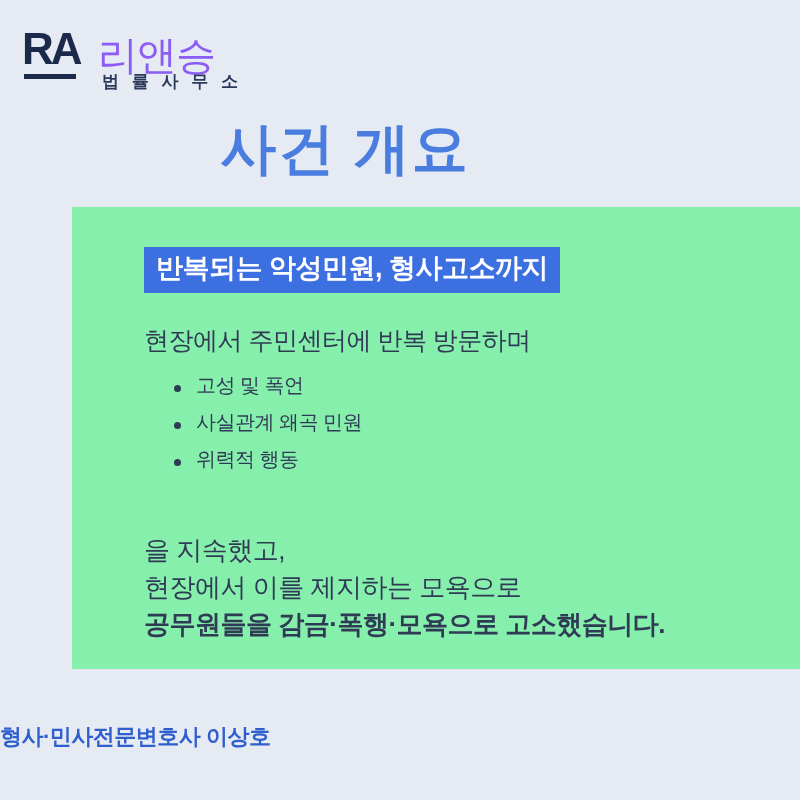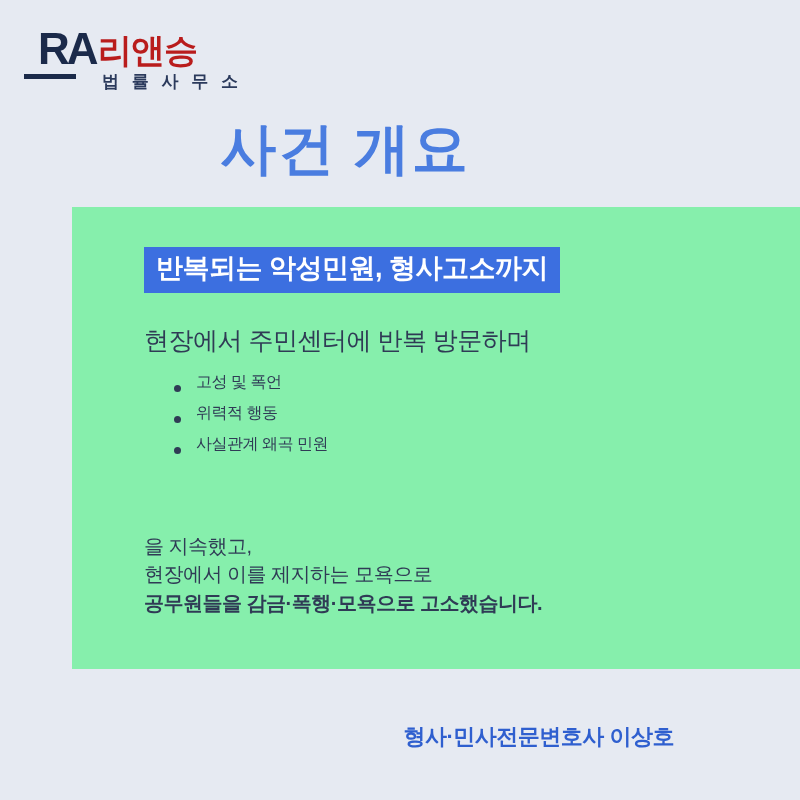--- a/index.html
+++ b/index.html
@@ -22,37 +22,36 @@
     height: 66px;
   }
   .logo-mark {
     position: absolute;
     left: 0; top: 2px;
     font-size: 44px;
     font-weight: 700;
     letter-spacing: -3px;
     color: #1b2a4a;
     font-family: "Liberation Sans", sans-serif;
-    margin-left: 16px;
   }
   .logo-bar {
     position: absolute;
     left: 2px;
     top: 52px;
     width: 52px;
     height: 5px;
     background: #1b2a4a;
   }
   .logo-name {
     position: absolute;
     left: 76px;
     top: 6px;
-    font-size: 34px;
-    font-weight: 700;
-    color: #b91c1c;
+    font-size: 40px;
+    font-weight: 400;
+    color: #8b5cf6;
     letter-spacing: -1px;
   }
   .logo-sub {
     position: absolute;
     left: 80px;
     top: 48px;
     font-size: 17px;
     letter-spacing: 4px;
     color: #2b3a5c;
     font-weight: 600;
@@ -107,58 +106,58 @@
   }
 
   .bullets {
     position: absolute;
     left: 96px;
     top: 165px;
     list-style: none;
   }
   .bullets li {
     position: relative;
-    font-size: 16px;
+    font-size: 20px;
     color: #2f3b55;
     padding-left: 28px;
     margin-bottom: 10px;
     letter-spacing: -0.5px;
   }
   .bullets li::before {
     content: "";
     position: absolute;
     left: 6px;
     top: 13px;
     width: 7px;
     height: 7px;
     border-radius: 50%;
     background: #2f3b55;
   }
 
   .closing {
     position: absolute;
     left: 72px;
     top: 325px;
-    font-size: 20px;
+    font-size: 26px;
     color: #2f3b55;
     line-height: 1.42;
     letter-spacing: -0.5px;
   }
   .closing .strong {
     font-weight: 700;
     text-align: right;
   }
 
   
   .footer {
     position: absolute;
     top: 722px;
     left: 0;
     width: 674px;
-    text-align: right;
+    text-align: left;
     font-size: 22px;
     font-weight: 700;
     color: #2f5fcf;
     letter-spacing: -0.5px;
   }
 </style>
 </head>
 <body>
 
 <div class="logo">
@@ -173,22 +172,22 @@
 <div class="card">
 
   <div class="headline-wrap">
     <span class="headline">반복되는 악성민원, 형사고소까지</span>
   </div>
 
   <div class="lead">현장에서 주민센터에 반복 방문하며</div>
 
   <ul class="bullets">
     <li>고성 및 폭언</li>
+    <li>사실관계 왜곡 민원</li>
     <li>위력적 행동</li>
-    <li>사실관계 왜곡 민원</li>
   </ul>
 
   <div class="closing">
     <div>을 지속했고,</div>
     <div>현장에서 이를 제지하는 모욕으로</div>
     <div class="strong">공무원들을 감금·폭행·모욕으로 고소했습니다.</div>
   </div>
 
 </div>
 

